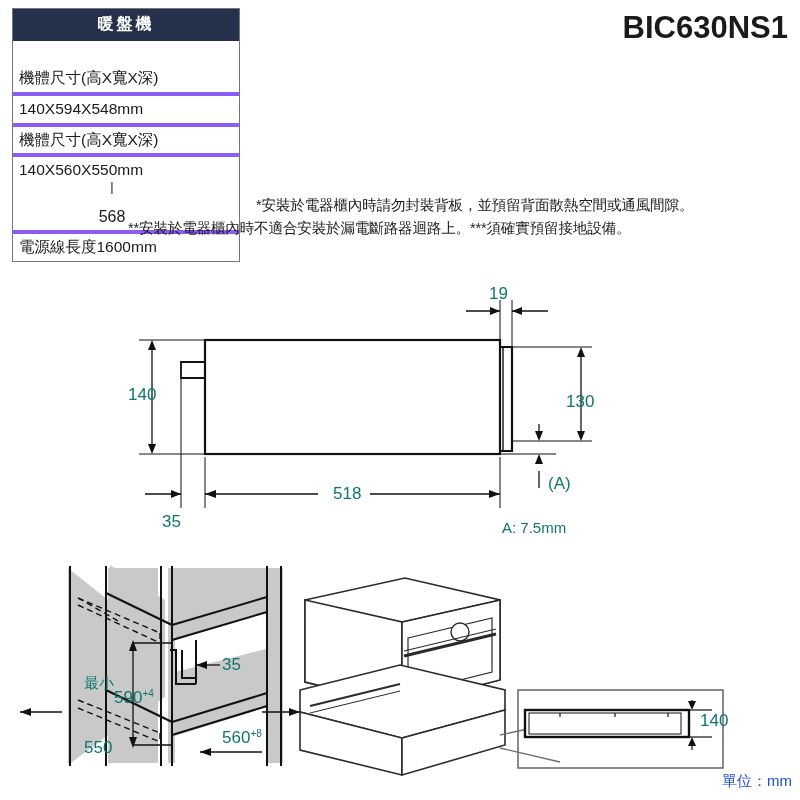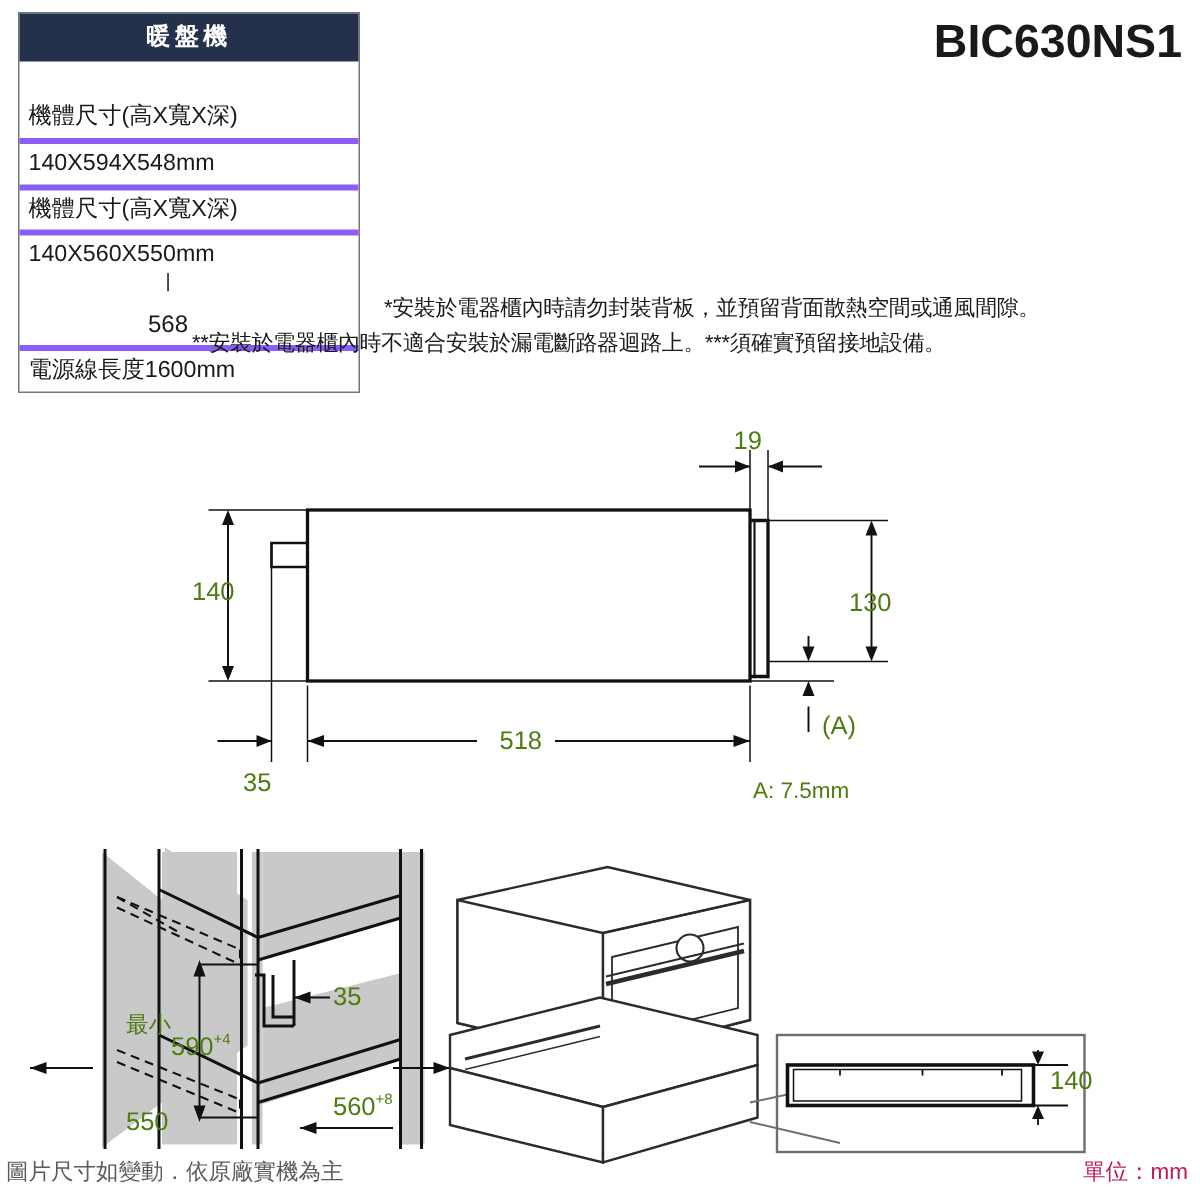--- a/index.html
+++ b/index.html
@@ -77,21 +77,21 @@
     letter-spacing: -0.2px;
   }
   #note-1 { left: 256px; top: 196px; }
   #note-2 { left: 128px; top: 219px; }
 
   
   .dim {
     position: absolute;
     font-size: 17px;
     white-space: nowrap;
-    color: #4d7c0f;
+    color: #0f766e;
   }
   .dim.small { font-size: 15px; }
   .dim.sup {
     font-size: 10px;
     vertical-align: super;
   }
   .cjk { font-size: 15px; }
 
   
   #footer-left {
@@ -100,21 +100,21 @@
     top: 772px;
     font-size: 15px;
     color: #5b5b5b;
     white-space: nowrap;
   }
   #footer-right {
     position: absolute;
     right: 8px;
     top: 772px;
     font-size: 15px;
-    color: #be185d;
+    color: #1d4ed8;
     white-space: nowrap;
   }
 
   svg { display: block; }
   #svg-main, #svg-bottom {
     position: absolute;
     left: 0;
   }
   #svg-main { top: 0; }
   #svg-bottom { top: 0; }
@@ -329,16 +329,15 @@
 
   <div class="dim" style="left:222px; top:728px;"><span>560</span><span class="dim sup">+8</span></div>
 
   <div class="dim cjk" style="left:84px; top:674px;">最小</div>
   <div class="dim" style="left:84px; top:738px;">550</div>
 
   <div class="dim" style="left:222px; top:655px;">35</div>
 
   <div class="dim" style="left:700px; top:711px;">140</div>
 
-  <div id="footer-left">圖片尺寸如變動．依原廠實機為主</div>
   <div id="footer-right">單位：mm</div>
 
 </div>
 
 </body></html>

